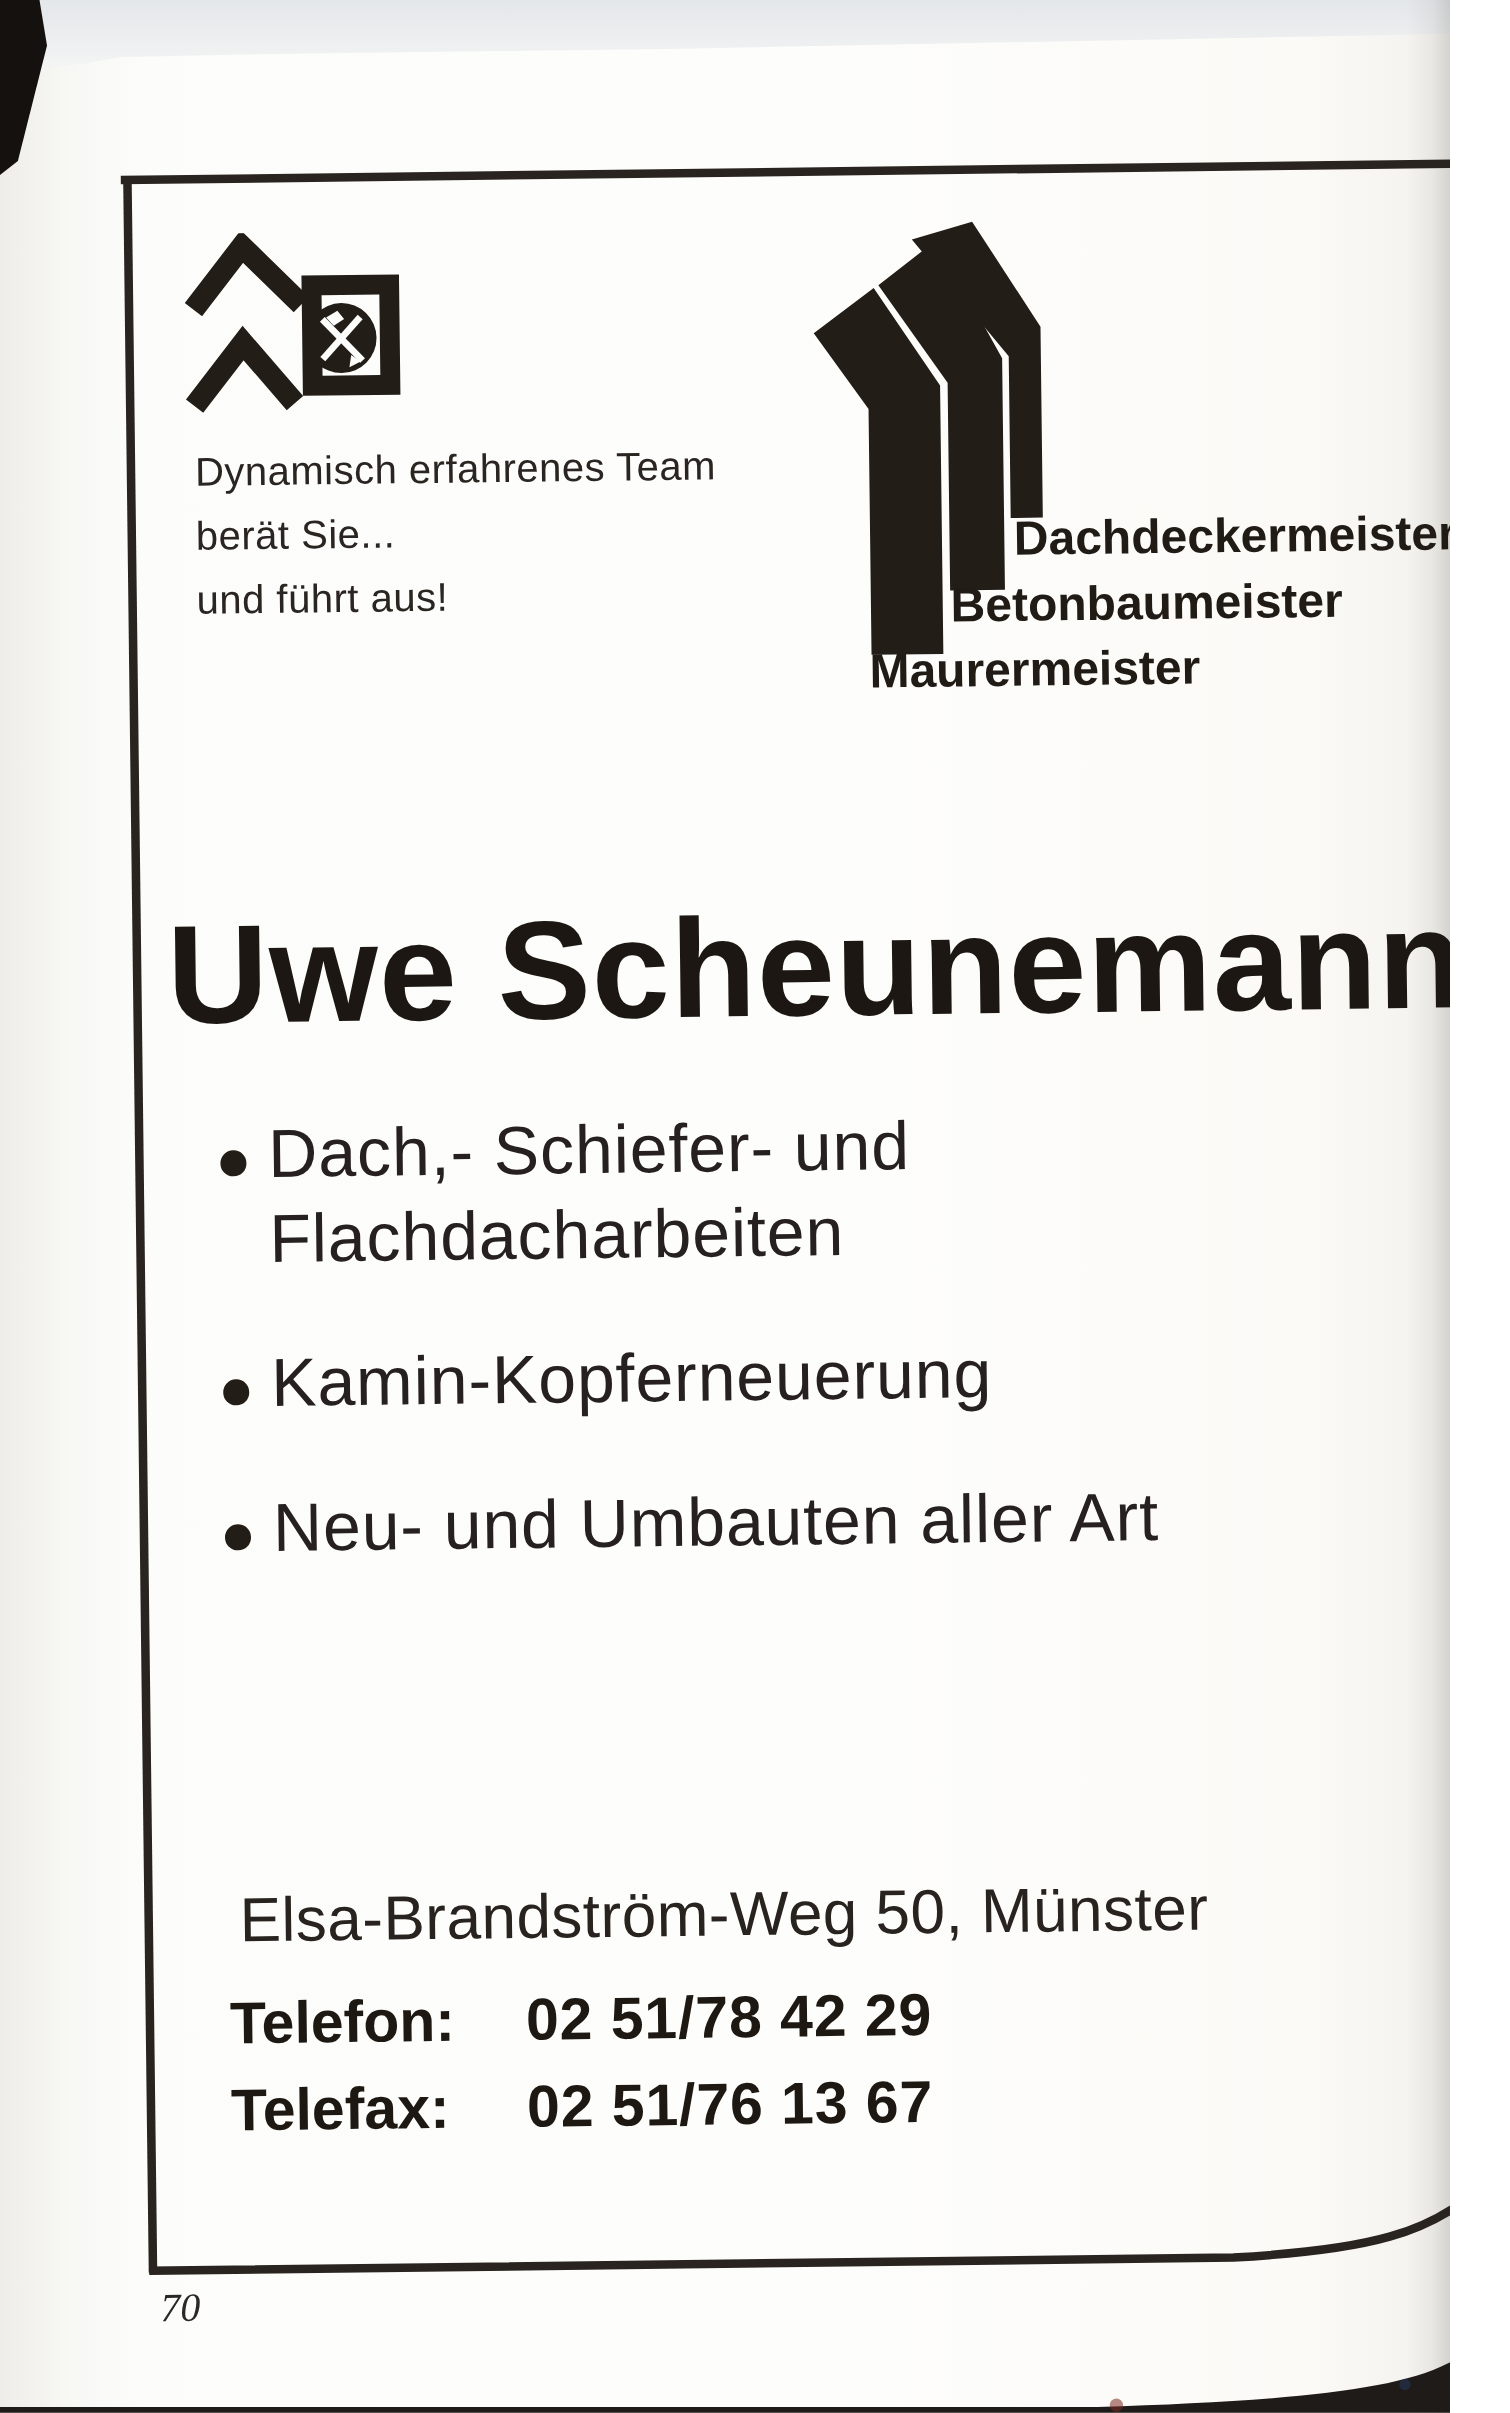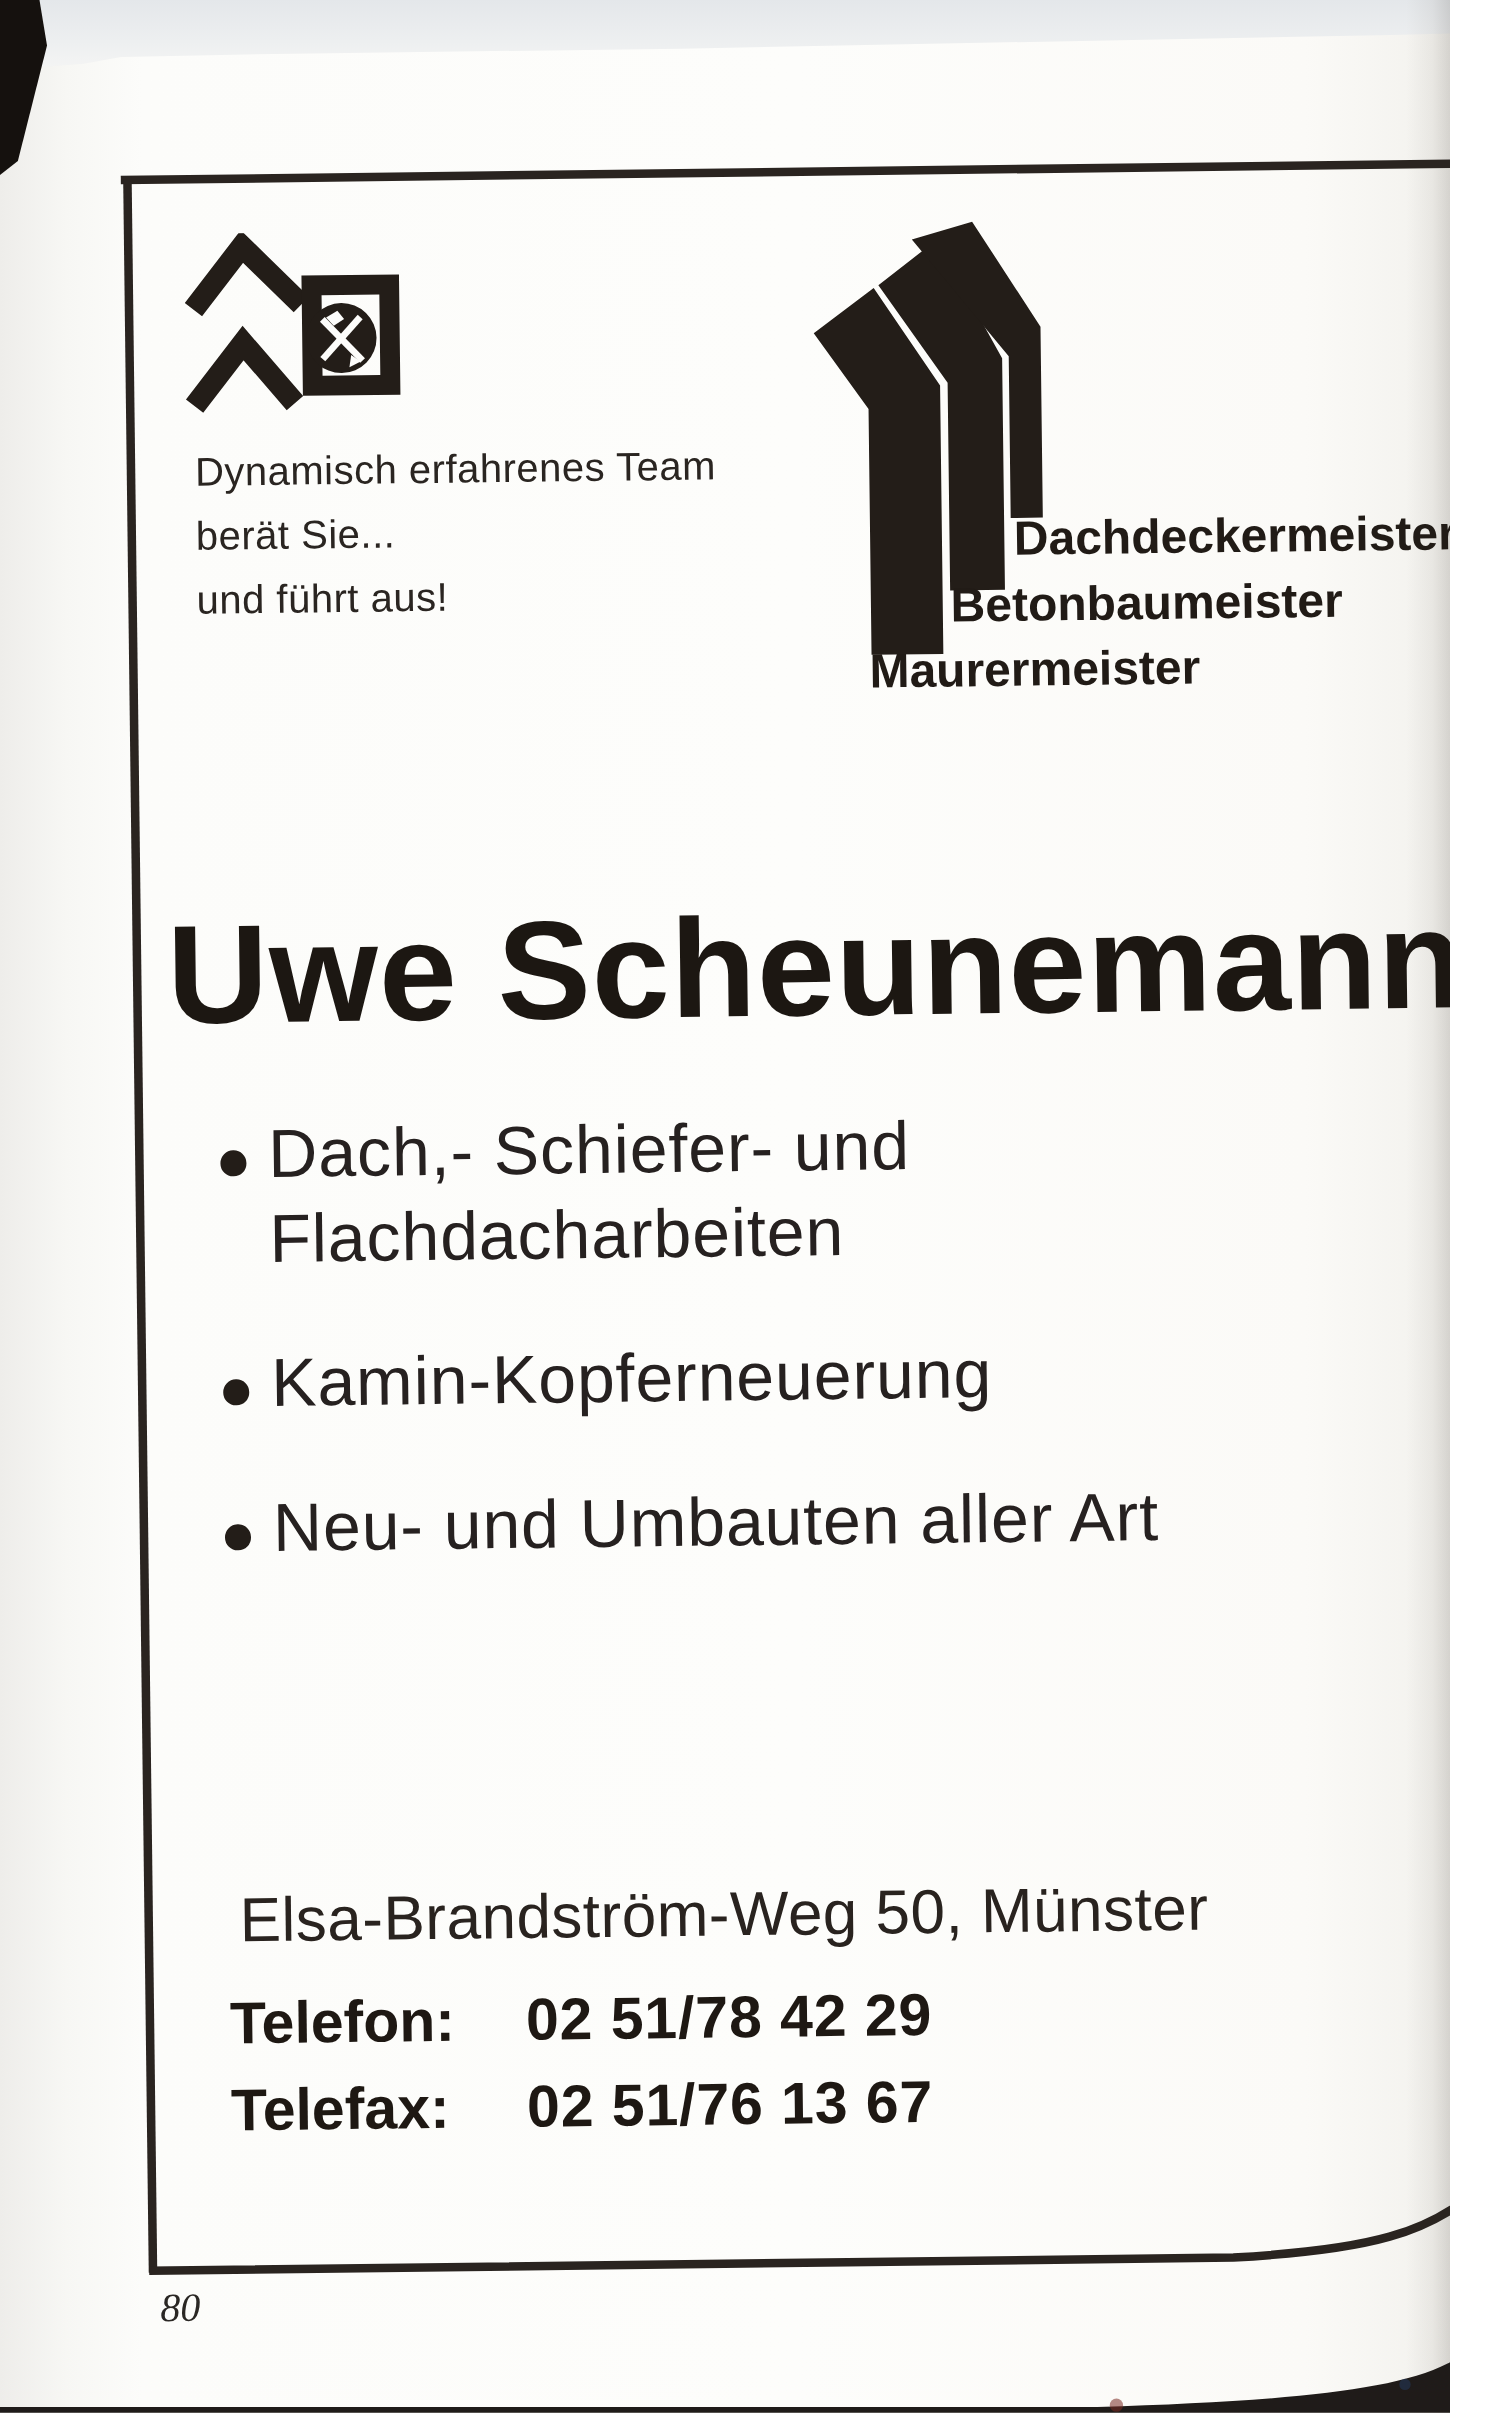--- a/index.html
+++ b/index.html
@@ -115,17 +115,17 @@
 
     <div class="abs address">Elsa-Brandström-Weg 50, Münster</div>
 
     <div class="abs contact-row" style="top:1988px;">
       <span class="contact-label">Telefon:</span><span class="contact-number">02 51/78 42 29</span>
     </div>
     <div class="abs contact-row" style="top:2075px;">
       <span class="contact-label">Telefax:</span><span class="contact-number">02 51/76 13 67</span>
     </div>
 
-    <div class="abs page-number">80</div>
+    <div class="abs page-number">70</div>
 
   </div>
 </div>
 
 
 </body></html>

